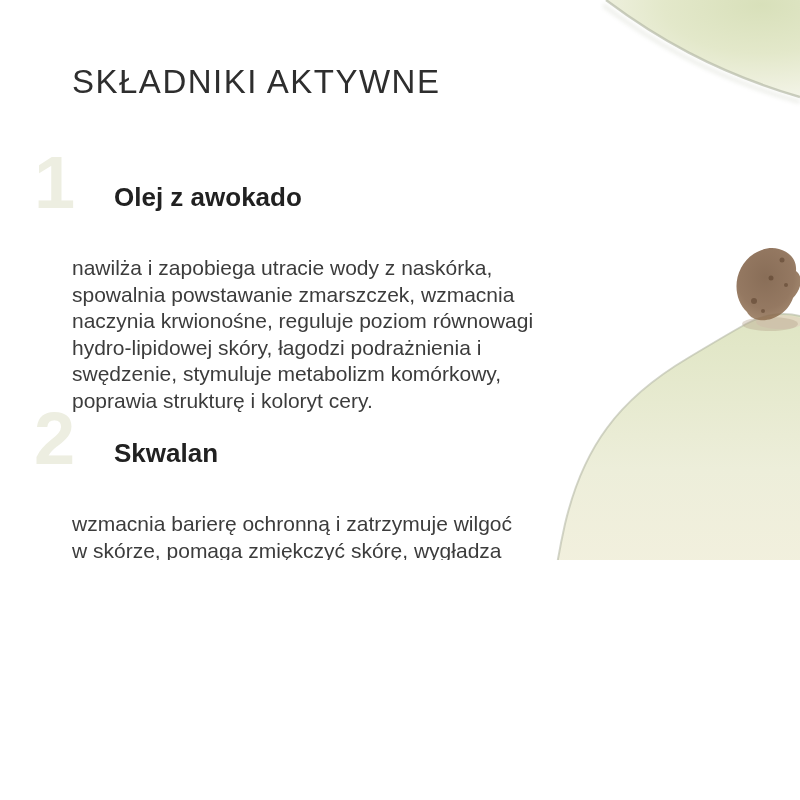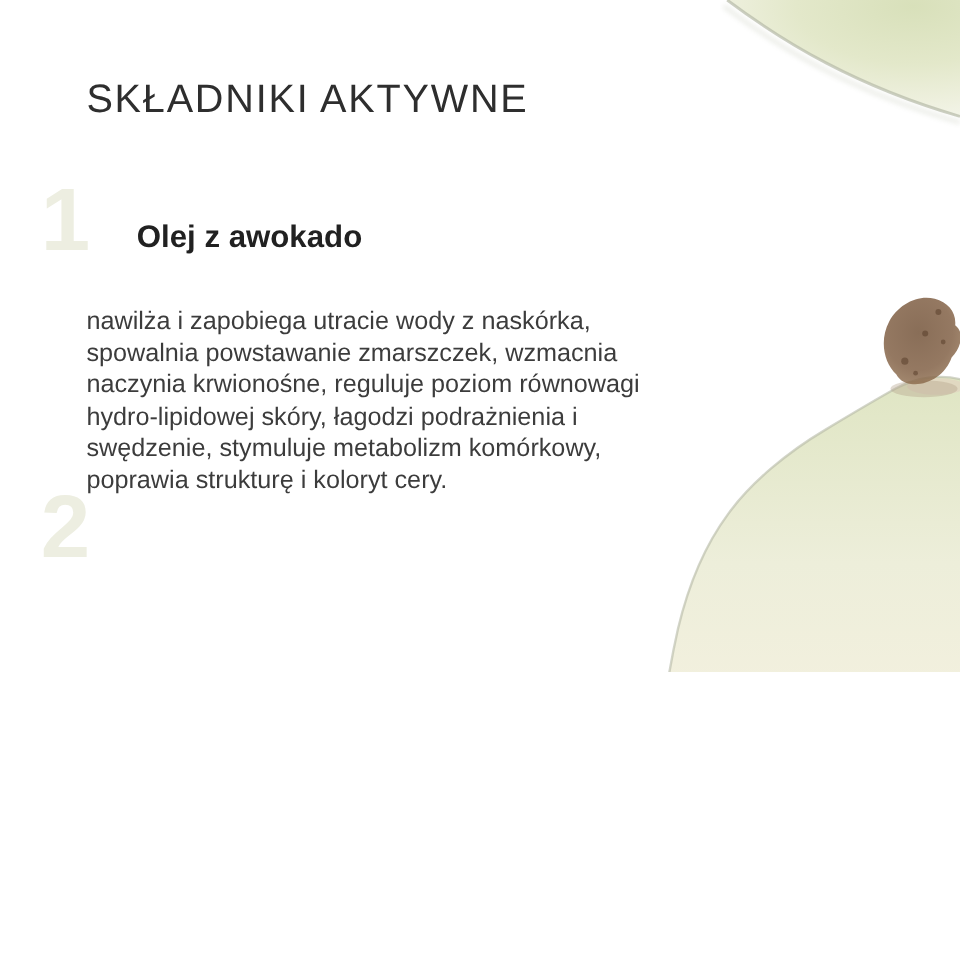--- a/index.html
+++ b/index.html
@@ -150,15 +150,23 @@
 spowalnia powstawanie zmarszczek, wzmacnia
 naczynia krwionośne, reguluje poziom równowagi
 hydro-lipidowej skóry, łagodzi podrażnienia i
 swędzenie, stymuluje metabolizm komórkowy,
 poprawia strukturę i koloryt cery.</p>
     </div>
   </section>
 
   <section class="ing ing-2">
     <span class="num">2</span>
+    <div class="txt">
+      <h2 class="ing-heading">Skwalan</h2>
+      <p class="ing-body">wzmacnia barierę ochronną i zatrzymuje wilgoć
+w skórze, pomaga zmiękczyć skórę, wygładza
+drobne zmarszczki i poprawia elastyczność skóry,
+chroni skórę przed negatywnym wpływem
+czynników zewnętrznych i wolnych rodników.</p>
+    </div>
   </section>
 
 </div>
 
 </body></html>

